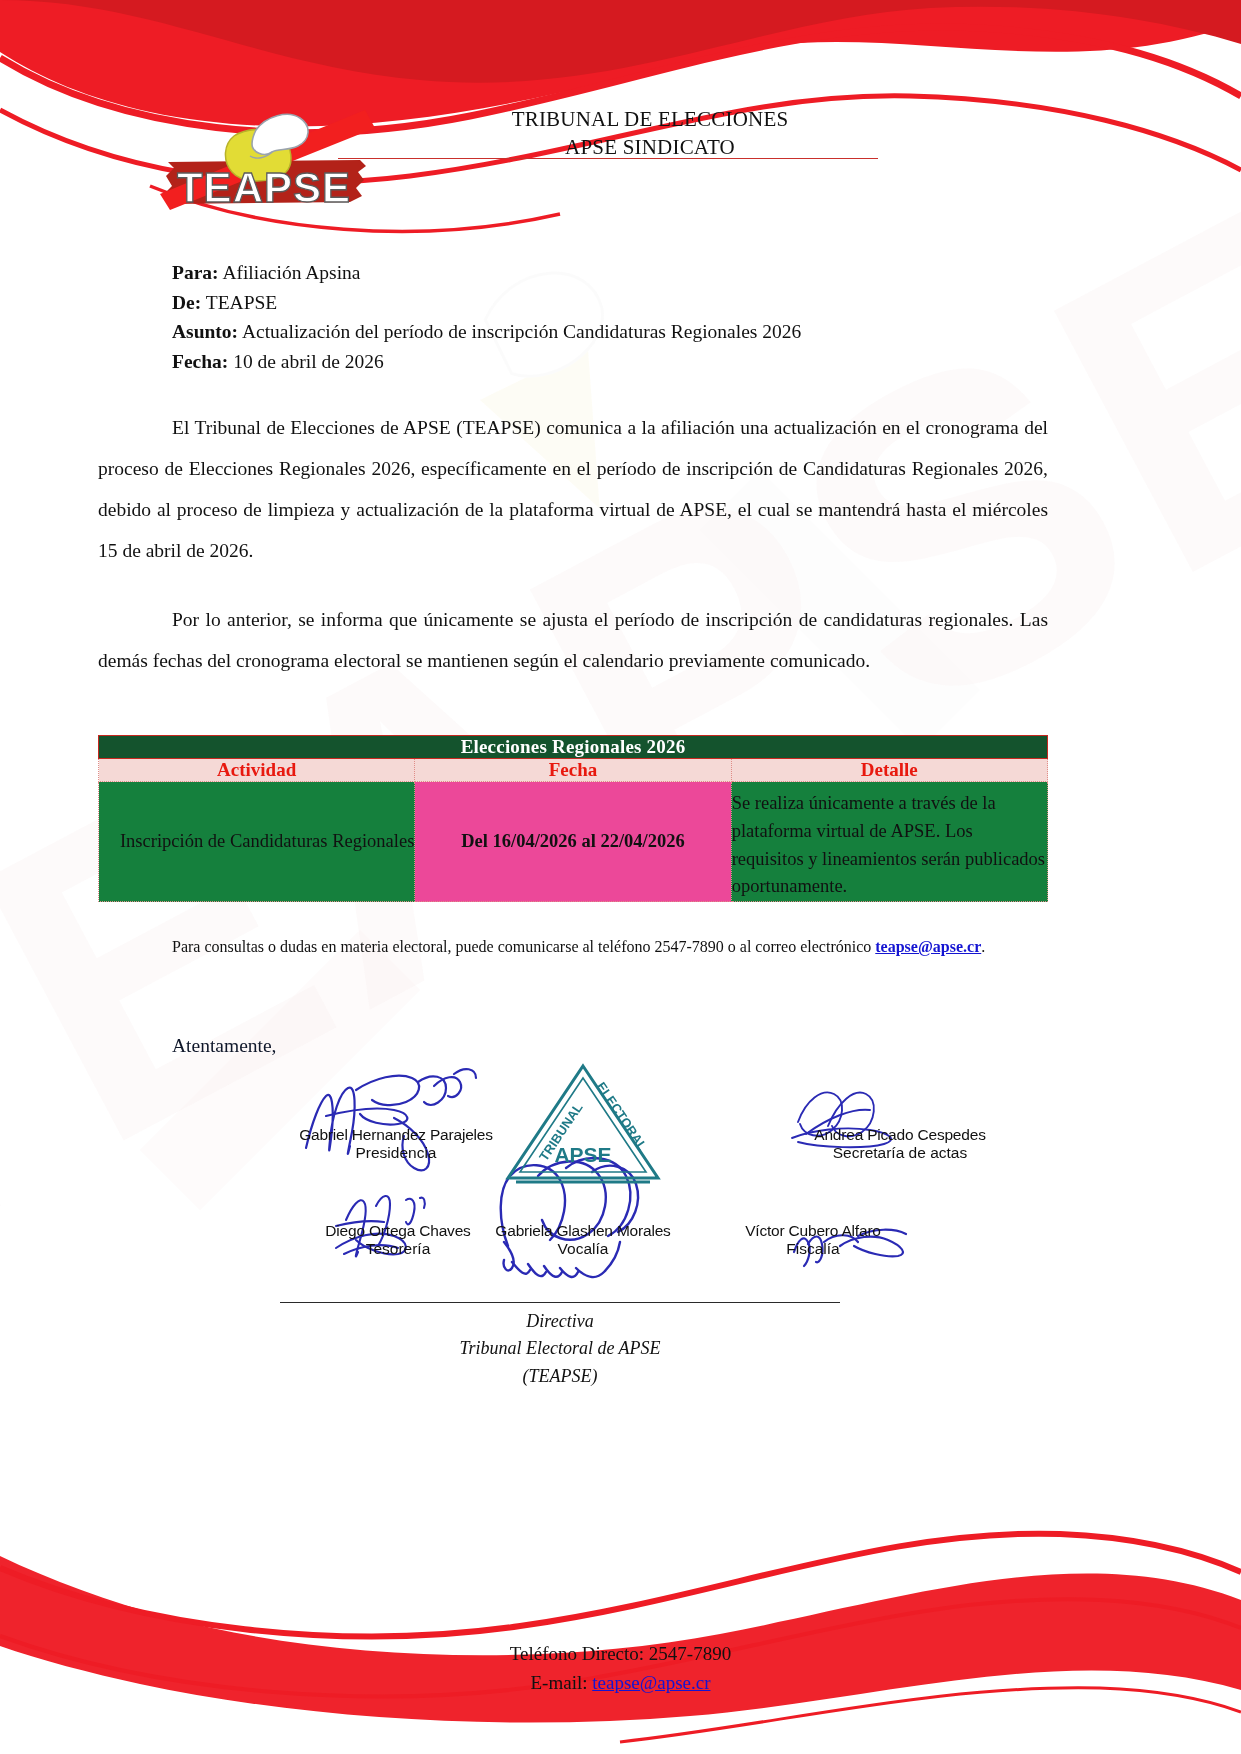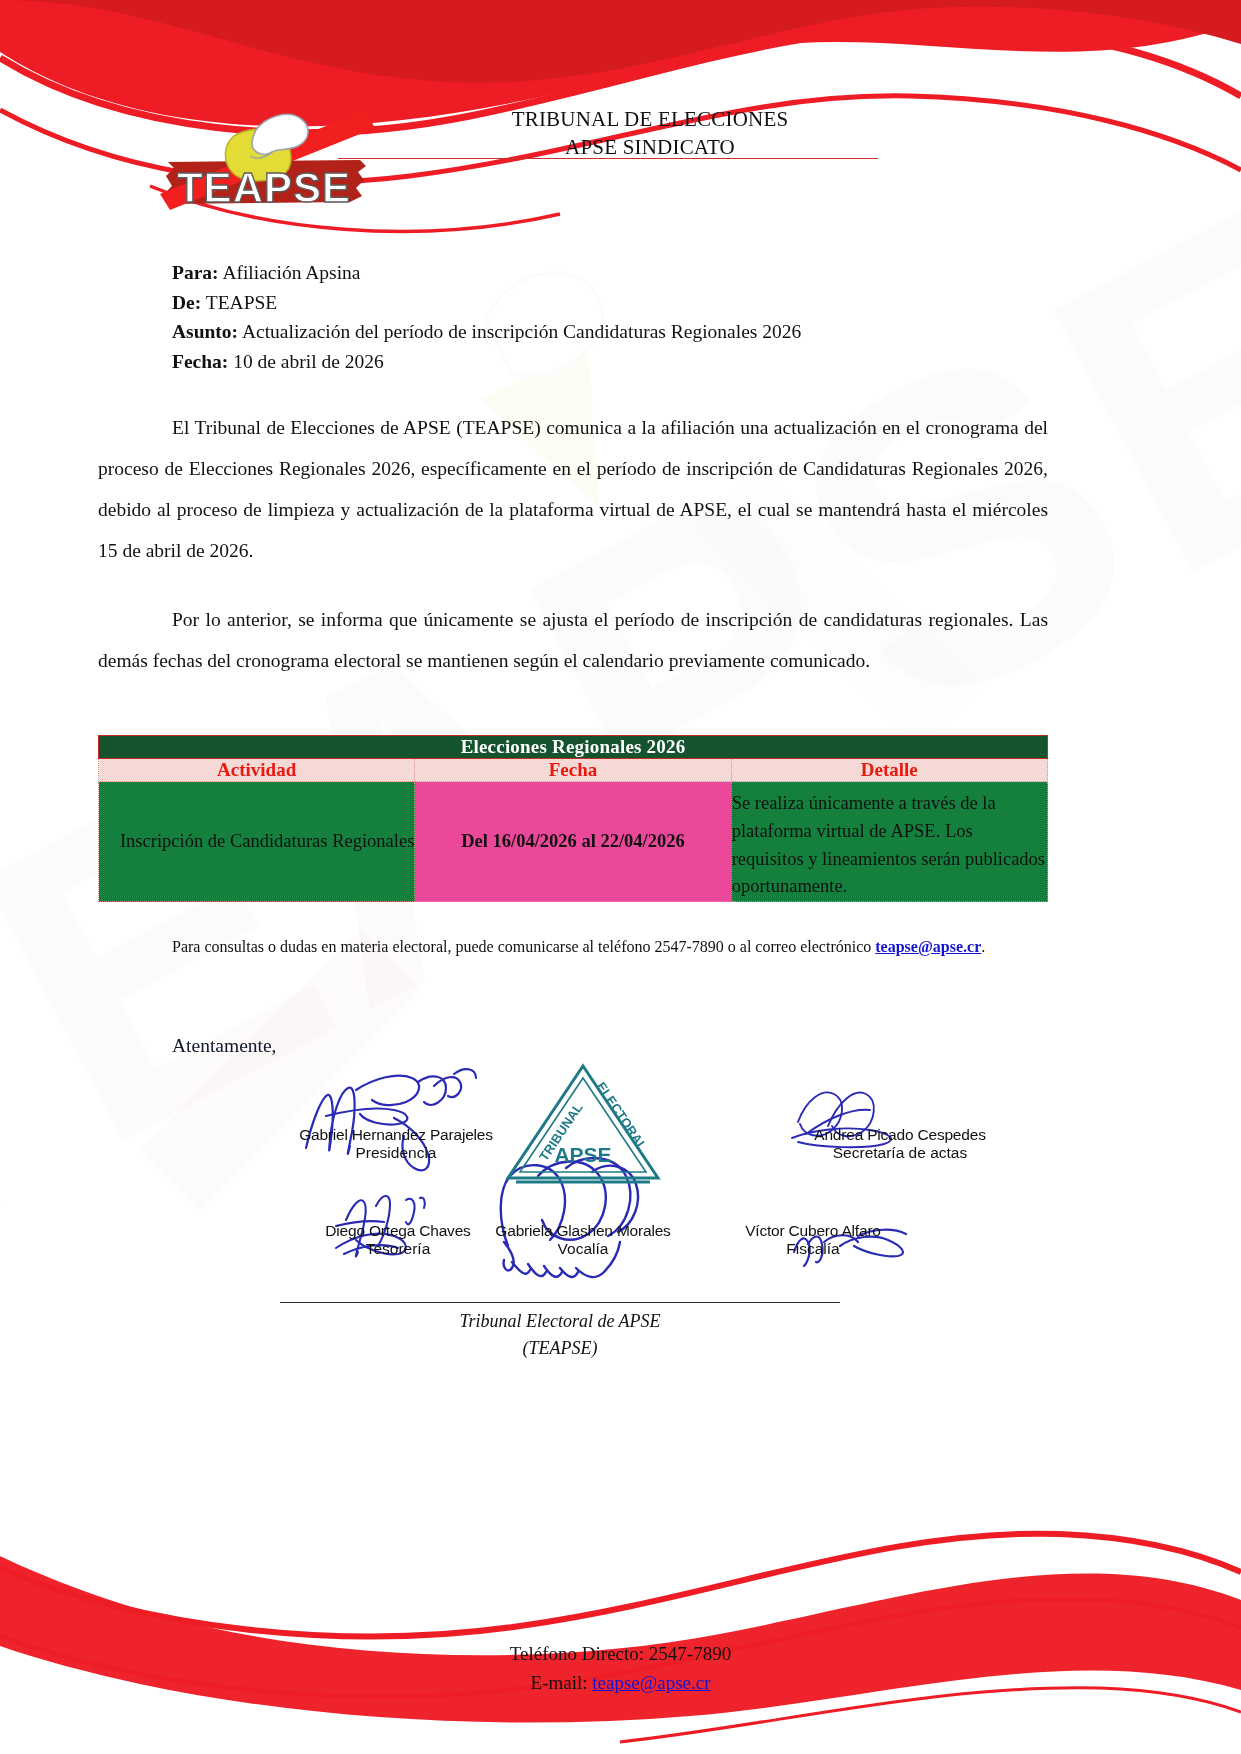--- a/index.html
+++ b/index.html
@@ -294,20 +294,21 @@
     <div class="sig-role">Vocalía</div>
   </div>
   <div class="sig-block" style="left:590px; top:192px; width:250px;">
     <div class="sig-name">Víctor Cubero Alfaro</div>
     <div class="sig-role">Fiscalía</div>
   </div>
 </div>
 
 <div class="close-rule"></div>
 <div class="closing">
+  <div>Directiva</div>
   <div>Tribunal Electoral de APSE</div>
   <div>(TEAPSE)</div>
 </div>
 
 <div class="footer">
   <div>Teléfono Directo: 2547-7890</div>
   <div>
     <span>E-mail: </span><a href="#">teapse@apse.cr</a>
   </div>
 </div>

